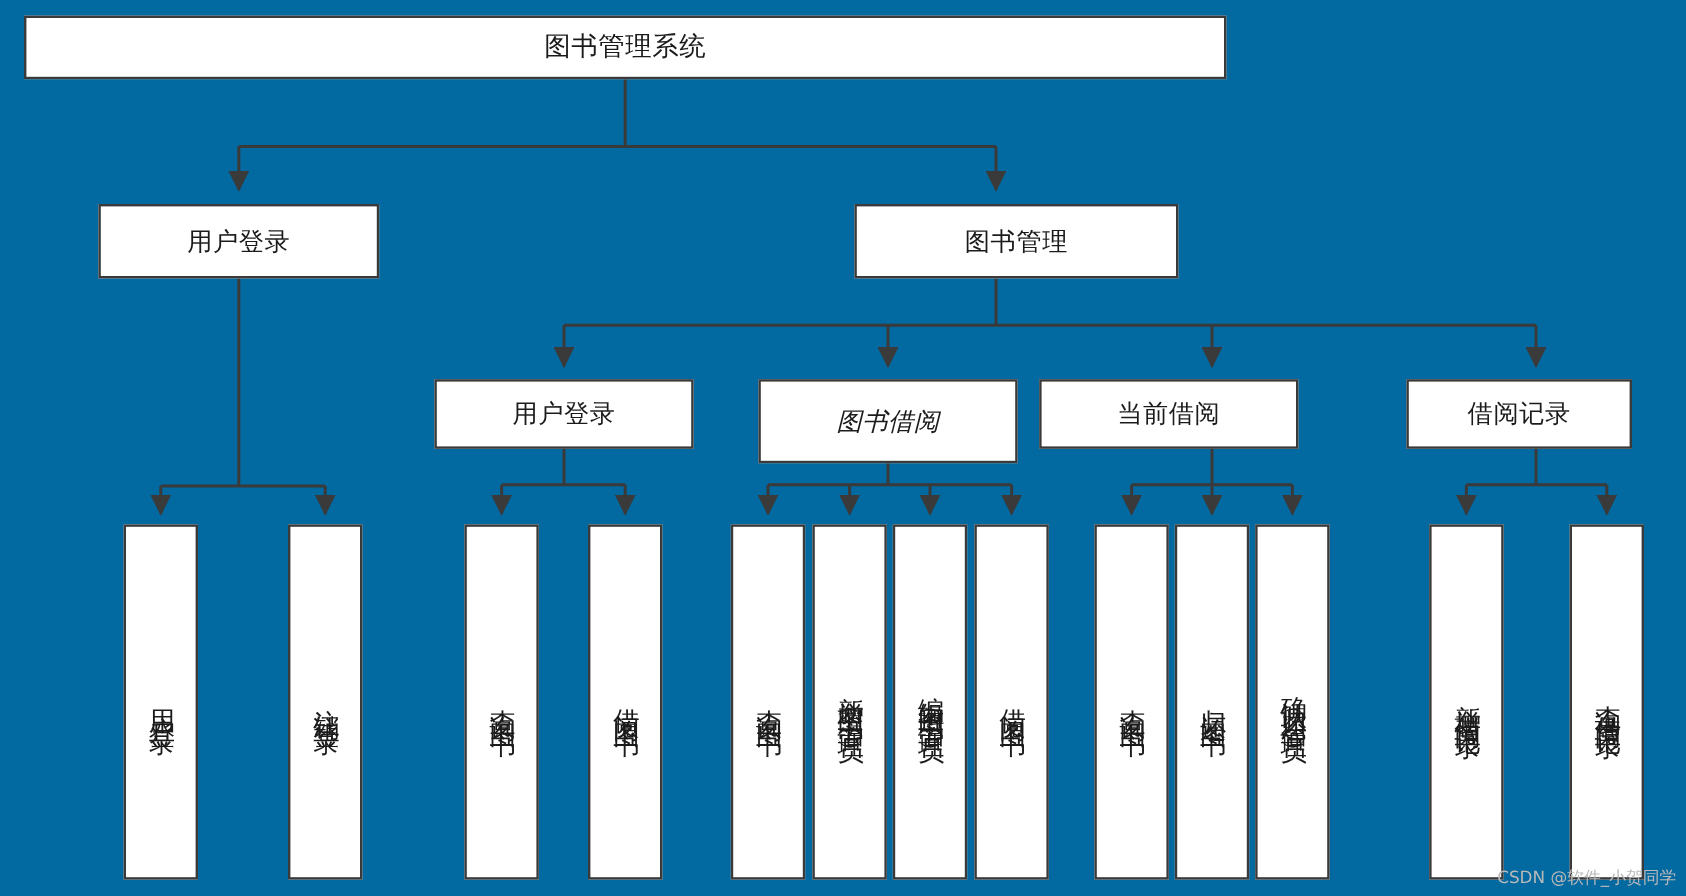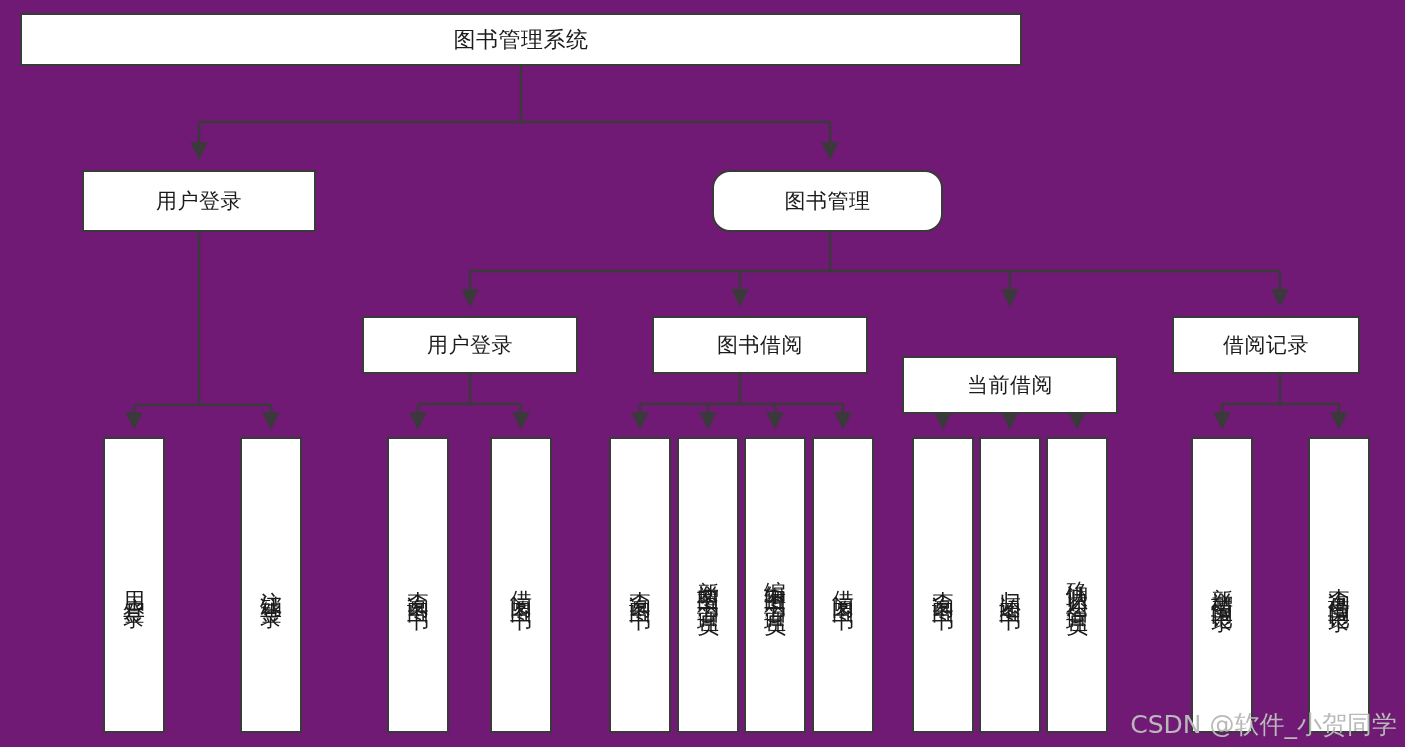--- a/index.html
+++ b/index.html
@@ -8,21 +8,21 @@
     padding: 0;
     background: #ffffff;
   }
   body {
     font-family: "DejaVu Sans", "Liberation Sans", sans-serif;
   }
   #canvas {
     position: relative;
     width: 1405px;
     height: 747px;
-    background: #701a75;
+    background: #0369a1;
     overflow: hidden;
   }
   #edges {
     position: absolute;
     left: 0;
     top: 0;
     width: 1405px;
     height: 747px;
     pointer-events: none;
   }
@@ -64,21 +64,21 @@
     letter-spacing: 6px;
     text-align: center;
   }
   .node.vert.tall .label {
     letter-spacing: 5px;
   }
   .watermark {
     position: absolute;
     right: 8px;
     bottom: 6px;
-    font-size: 25px;
+    font-size: 14px;
     color: #b9b9b9;
     z-index: 5;
     white-space: nowrap;
     font-family: "DejaVu Sans", "Liberation Sans", sans-serif;
   }
 </style>
 </head>
 <body>
 
 <div id="canvas">
@@ -134,31 +134,31 @@
     </g>
   </svg>
 
   <div class="node horiz root" style="left:20px; top:13px; width:1002px; height:53px;">
     <span class="label">图书管理系统</span>
   </div>
 
   <div class="node horiz" style="left:82px; top:170px; width:234px; height:62px;">
     <span class="label">用户登录</span>
   </div>
-  <div class="node horiz" style="left:712px; top:170px; width:231px; height:62px;border-radius:18px;">
+  <div class="node horiz" style="left:712px; top:170px; width:270px; height:62px;">
     <span class="label">图书管理</span>
   </div>
 
   <div class="node horiz" style="left:362px; top:316px; width:216px; height:58px;">
     <span class="label">用户登录</span>
   </div>
-  <div class="node horiz" style="left:652px; top:316px; width:216px; height:58px;">
+  <div class="node horiz" style="left:632px; top:316px; width:216px; height:70px;font-style:italic;">
     <span class="label">图书借阅</span>
   </div>
-  <div class="node horiz" style="left:902px; top:316px; width:216px; height:58px;margin-top:40px;">
+  <div class="node horiz" style="left:866px; top:316px; width:216px; height:58px;">
     <span class="label">当前借阅</span>
   </div>
   <div class="node horiz" style="left:1172px; top:316px; width:188px; height:58px;">
     <span class="label">借阅记录</span>
   </div>
 
   <div class="node vert" style="left:103px; top:437px; width:62px; height:296px;">
     <span class="label">用户登录</span>
   </div>
   <div class="node vert" style="left:240px; top:437px; width:62px; height:296px;">

